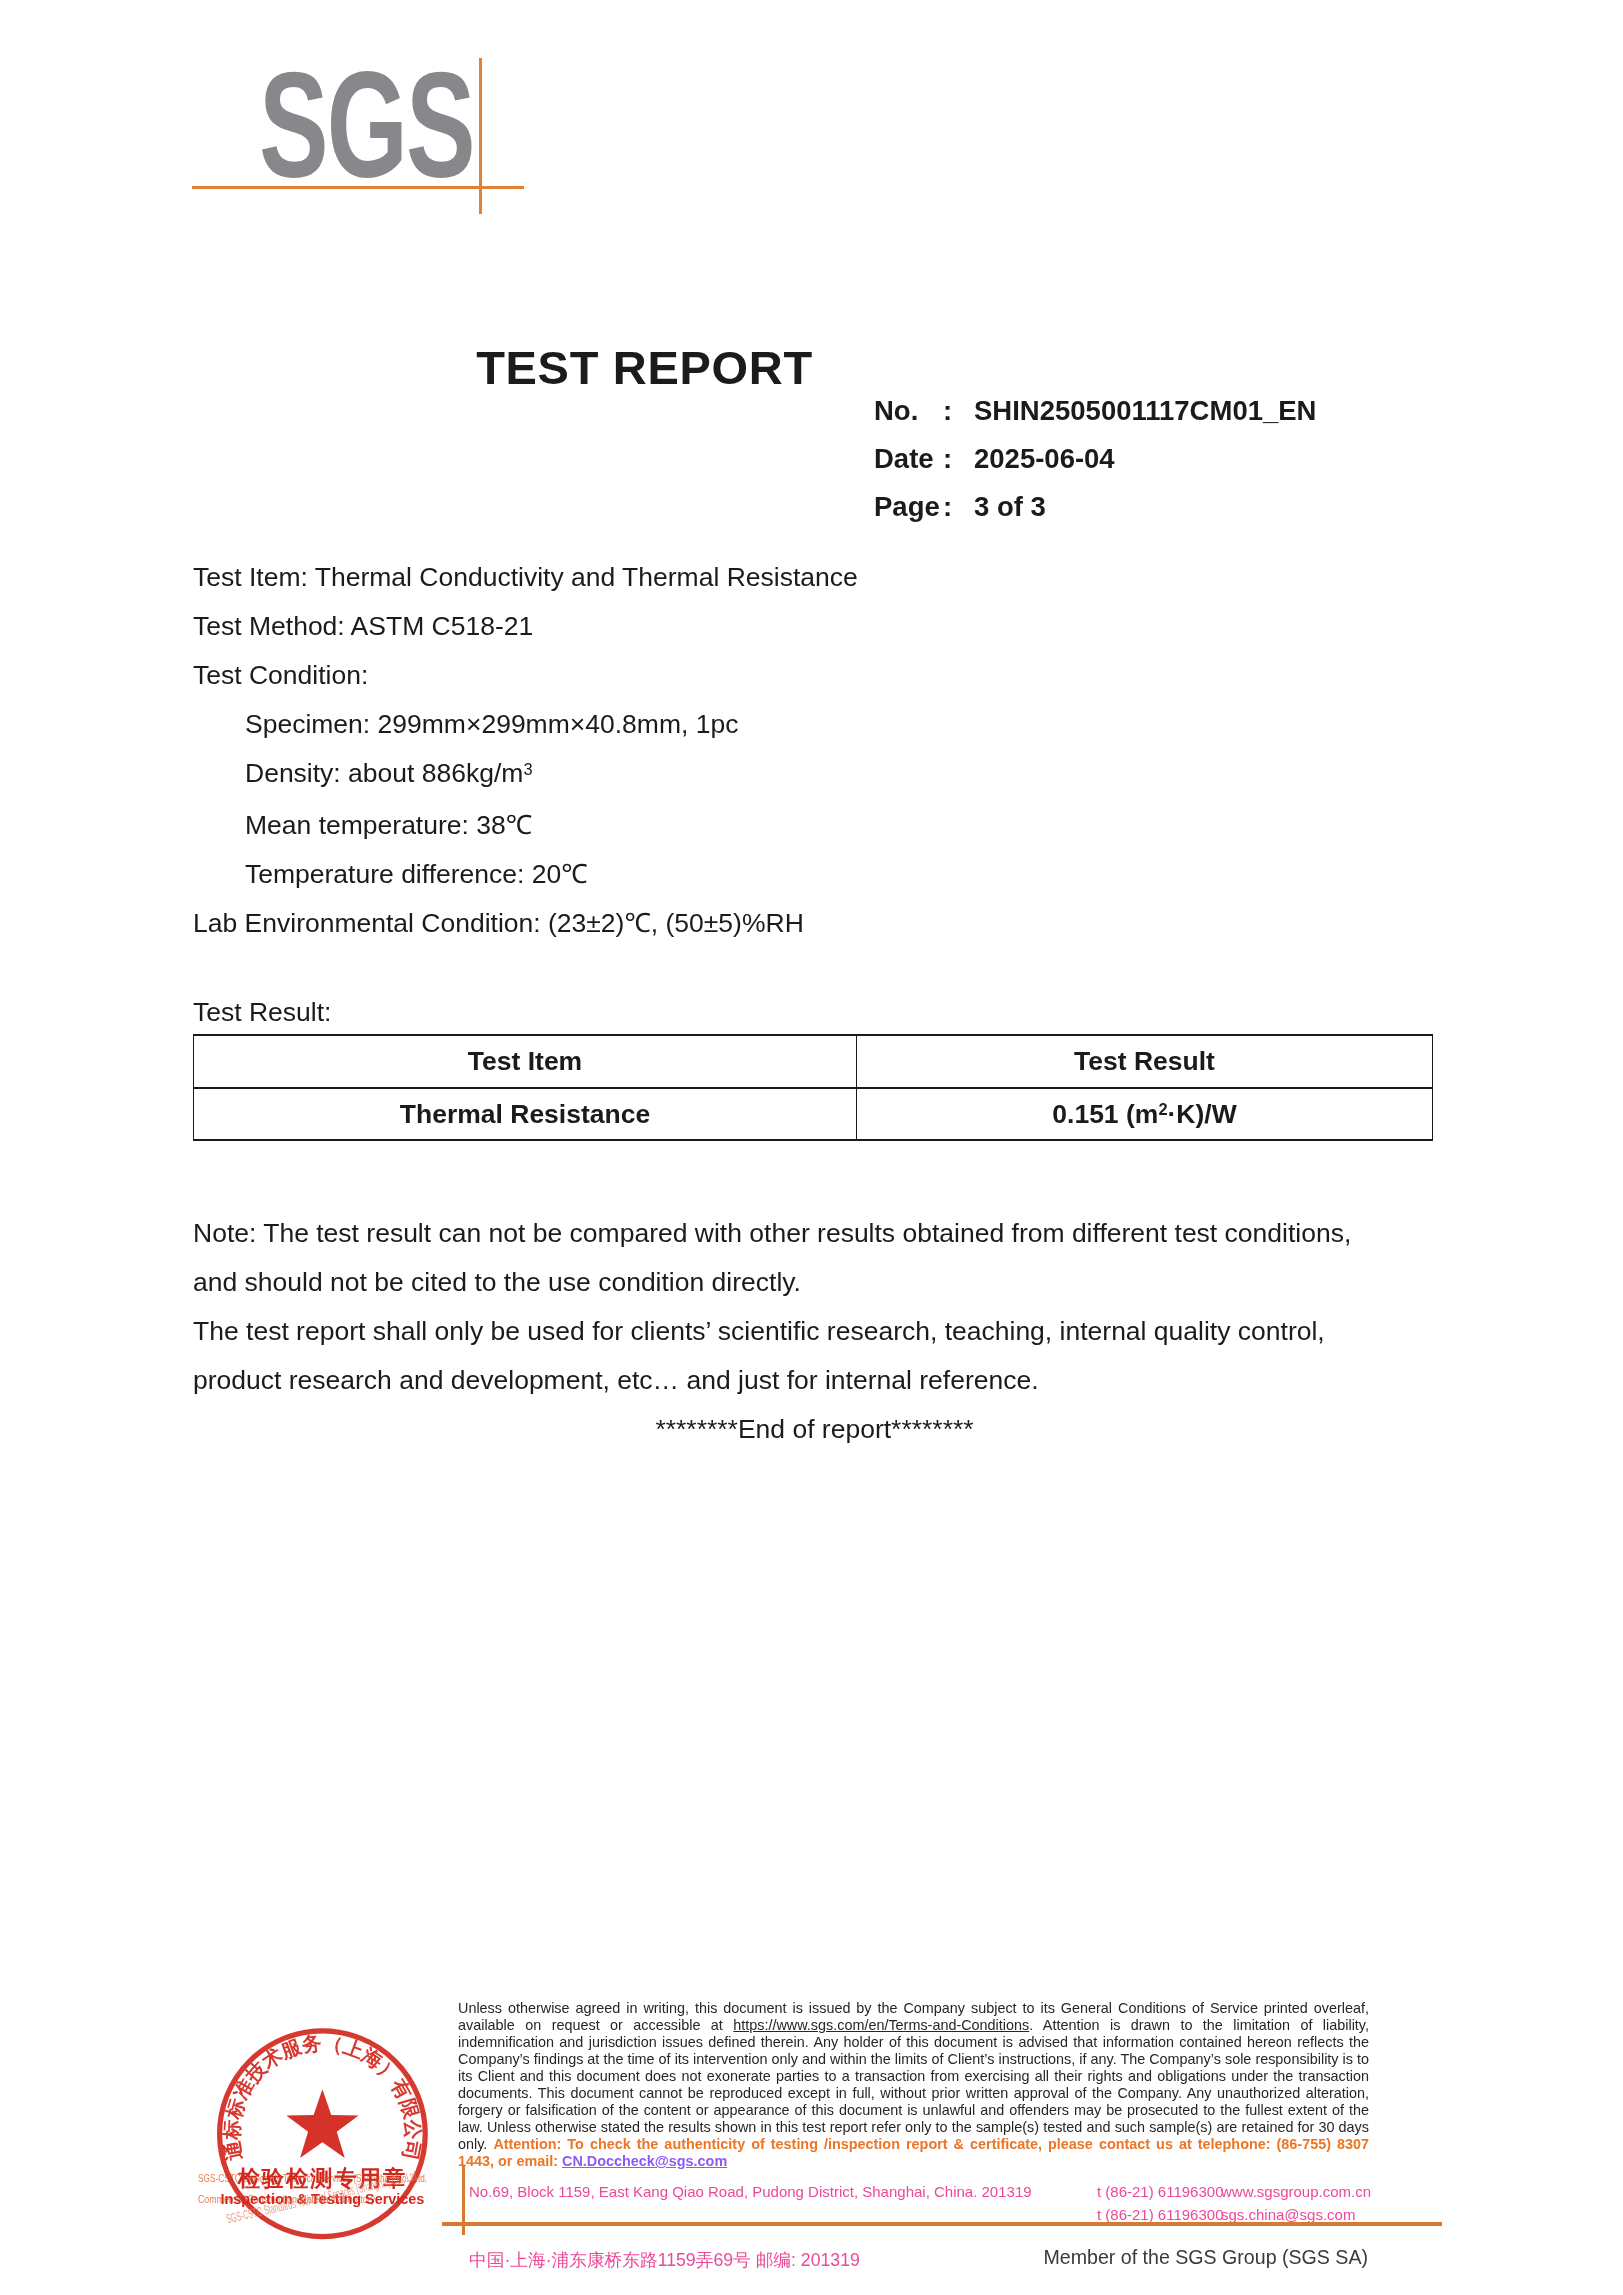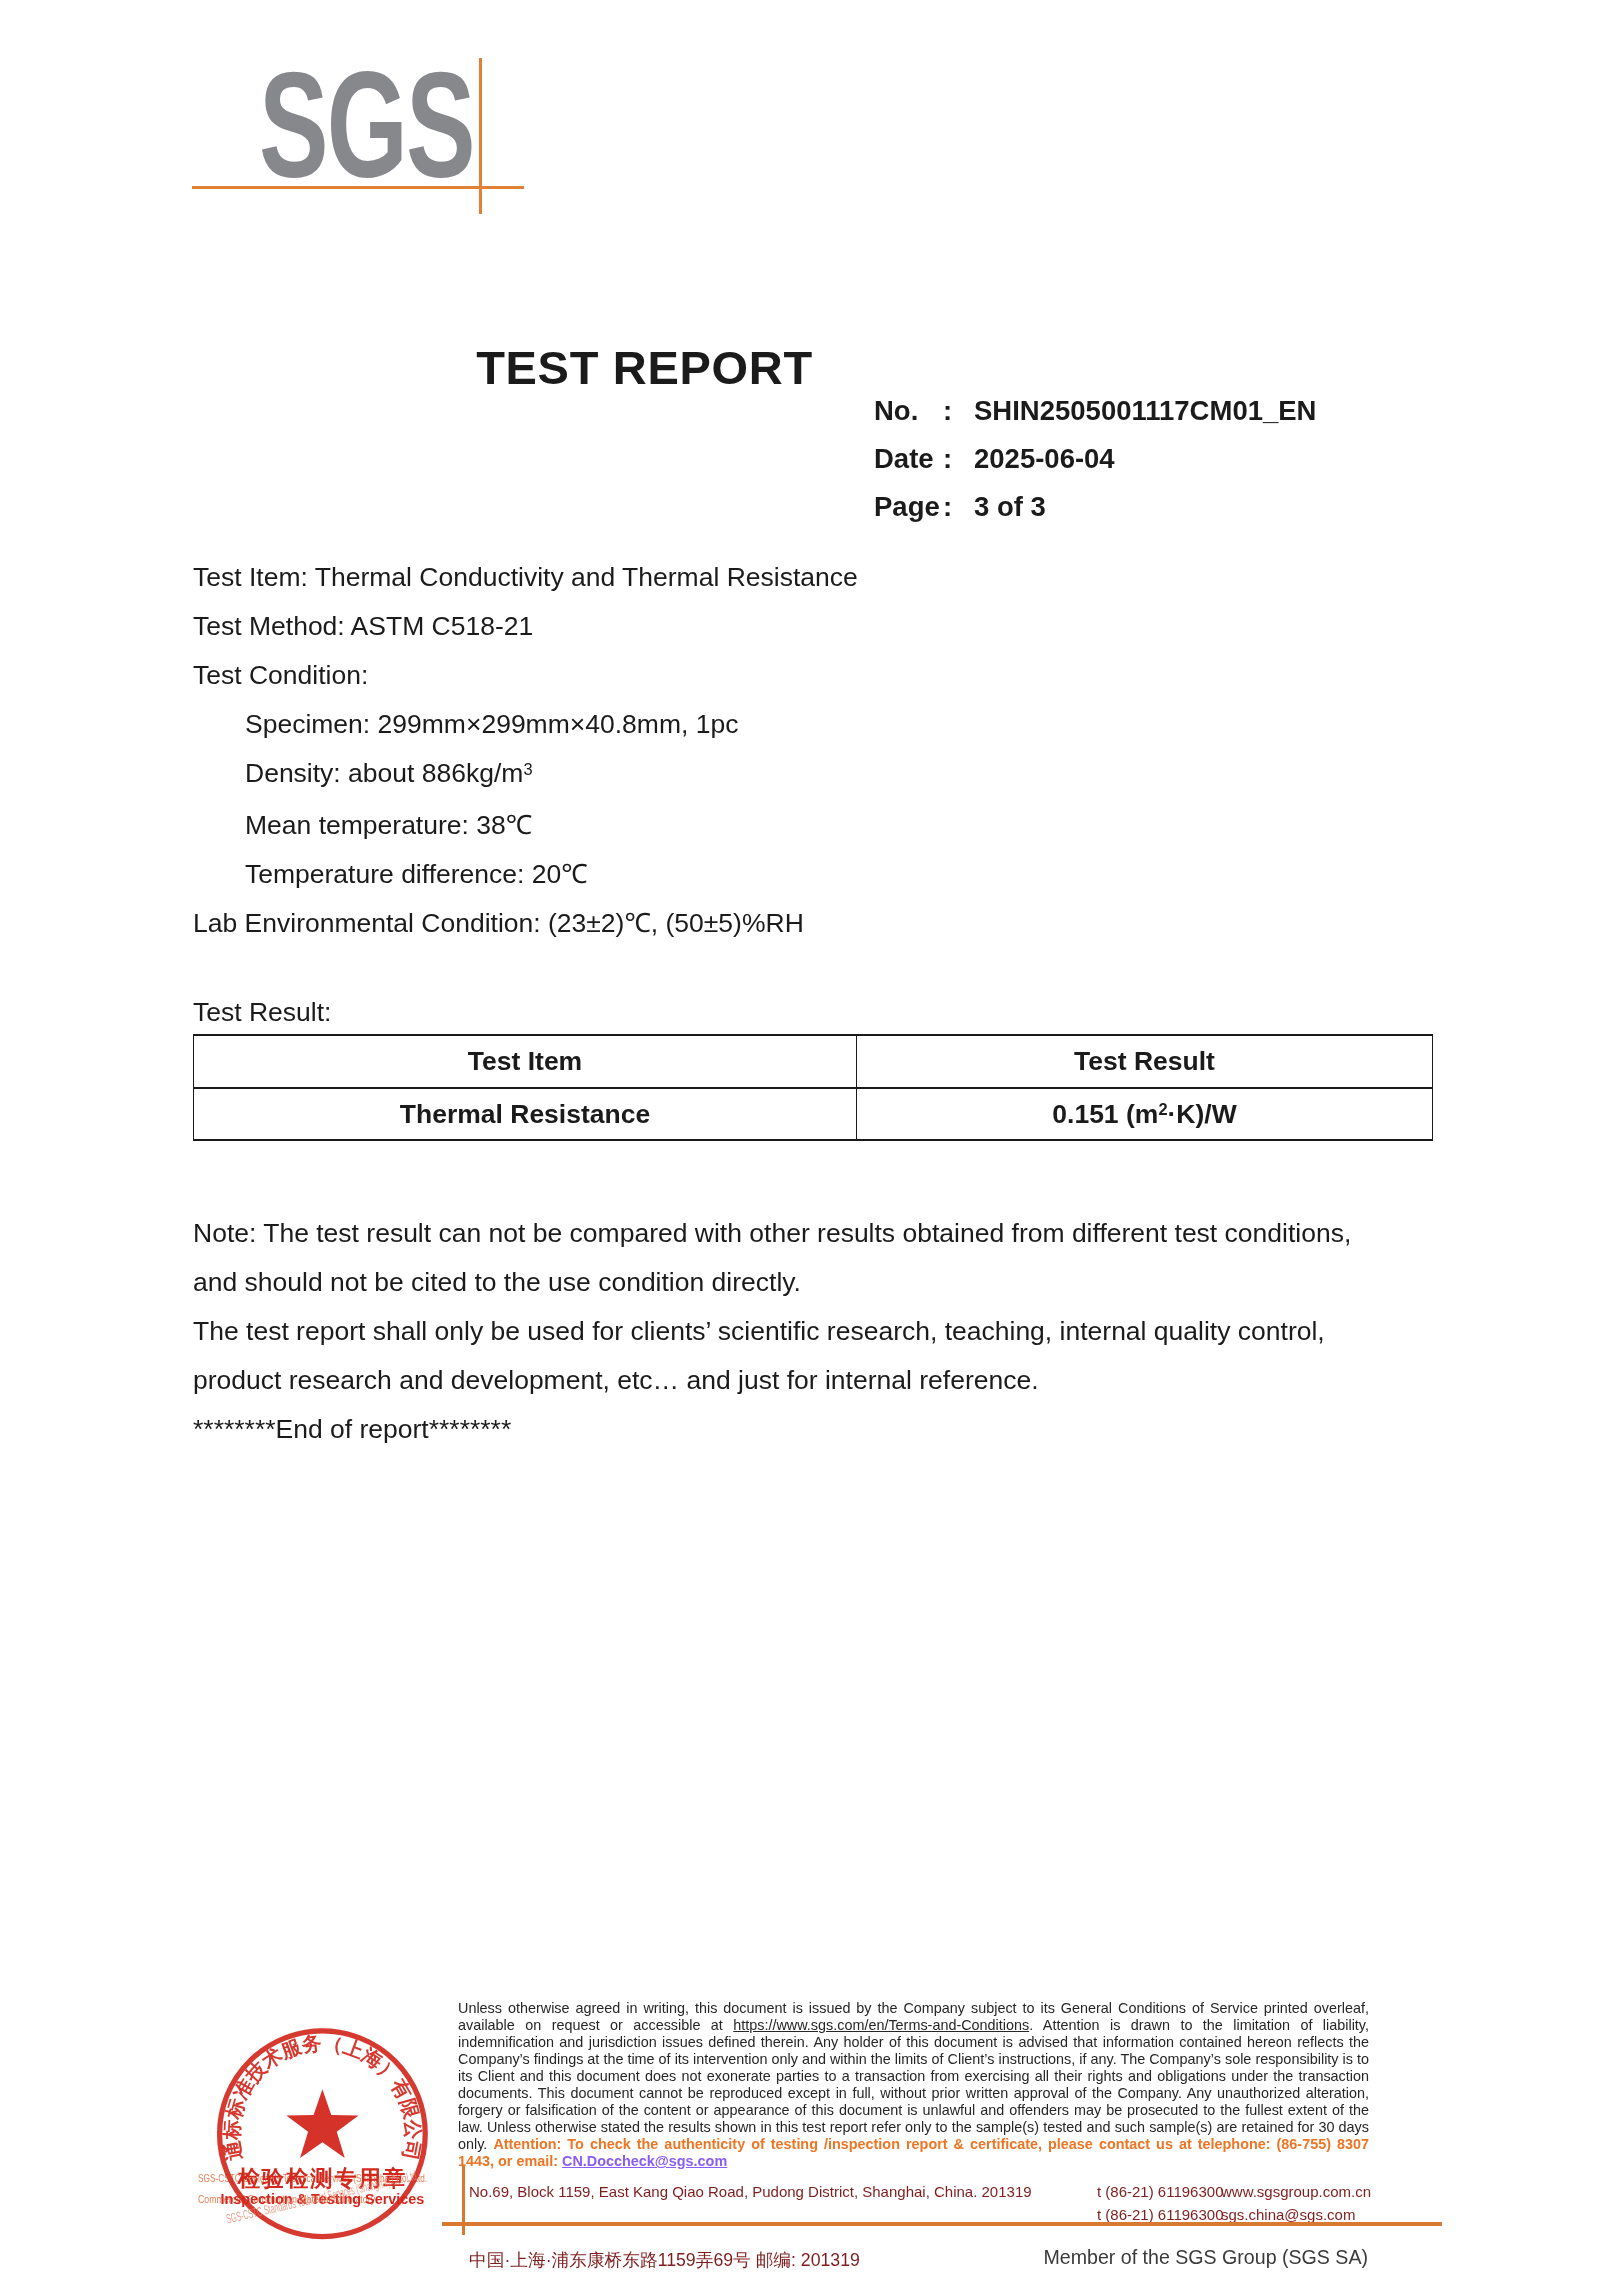--- a/index.html
+++ b/index.html
@@ -33,33 +33,33 @@
     border-collapse:collapse; table-layout:fixed; font-size:26.5px;}
   .result-table th,.result-table td{
     border-left:1.3px solid #1a1a1a; border-right:1.3px solid #1a1a1a;
     border-top:2.6px solid #1a1a1a; border-bottom:2.6px solid #1a1a1a;
     text-align:center; vertical-align:middle; font-weight:bold; padding:0;}
   .result-table th{height:51px;}
   .result-table td{height:50px;}
   
   .notes{position:absolute; left:193px; top:1209px; width:1243px; font-size:26.5px; line-height:49px;}
   .note-line{white-space:nowrap;}
-  .end-line{white-space:nowrap;}
+  .end-line{text-align:center; white-space:nowrap;}
   
   .stamp-svg{position:absolute; left:196px; top:1989px; z-index:3;}
   .company-line{position:absolute; left:198px; z-index:2; color:#E8784A; white-space:nowrap;
     transform-origin:left top;}
   .company-1{top:2172px; font-size:11px; transform:scaleX(0.75); opacity:.95;}
   .company-2{top:2193px; font-size:11px; transform:scaleX(0.8); opacity:.95;}
   .legal{position:absolute; left:458px; top:2000px; width:911px; font-size:14.4px;
     line-height:17px; text-align:justify; color:#262626;}
   .legal a, .legal .link{color:#262626; text-decoration:underline;}
   .attention{color:#EE7523; font-weight:bold;}
   .attention .email{color:#8b5cf6; text-decoration:underline;}
-  .addr{position:absolute; font-size:15px; color:#7f1d1d; white-space:nowrap;}
+  .addr{position:absolute; font-size:15px; color:#ec4899; white-space:nowrap;}
   .addr-cn{font-size:17.7px;}
   .foot-vline{position:absolute; left:462px; top:2166px; width:2.6px; height:69px; background:#D9782F; z-index:1;}
   .foot-rule{position:absolute; left:442px; top:2222px; width:1000px; height:3.9px; background:#D9782F;}
   .member{position:absolute; right:255px; top:2246px; font-size:19.6px; color:#3a3a3a; white-space:nowrap;}
 </style>
 </head>
 <body>
 
 <div class="page">
 

